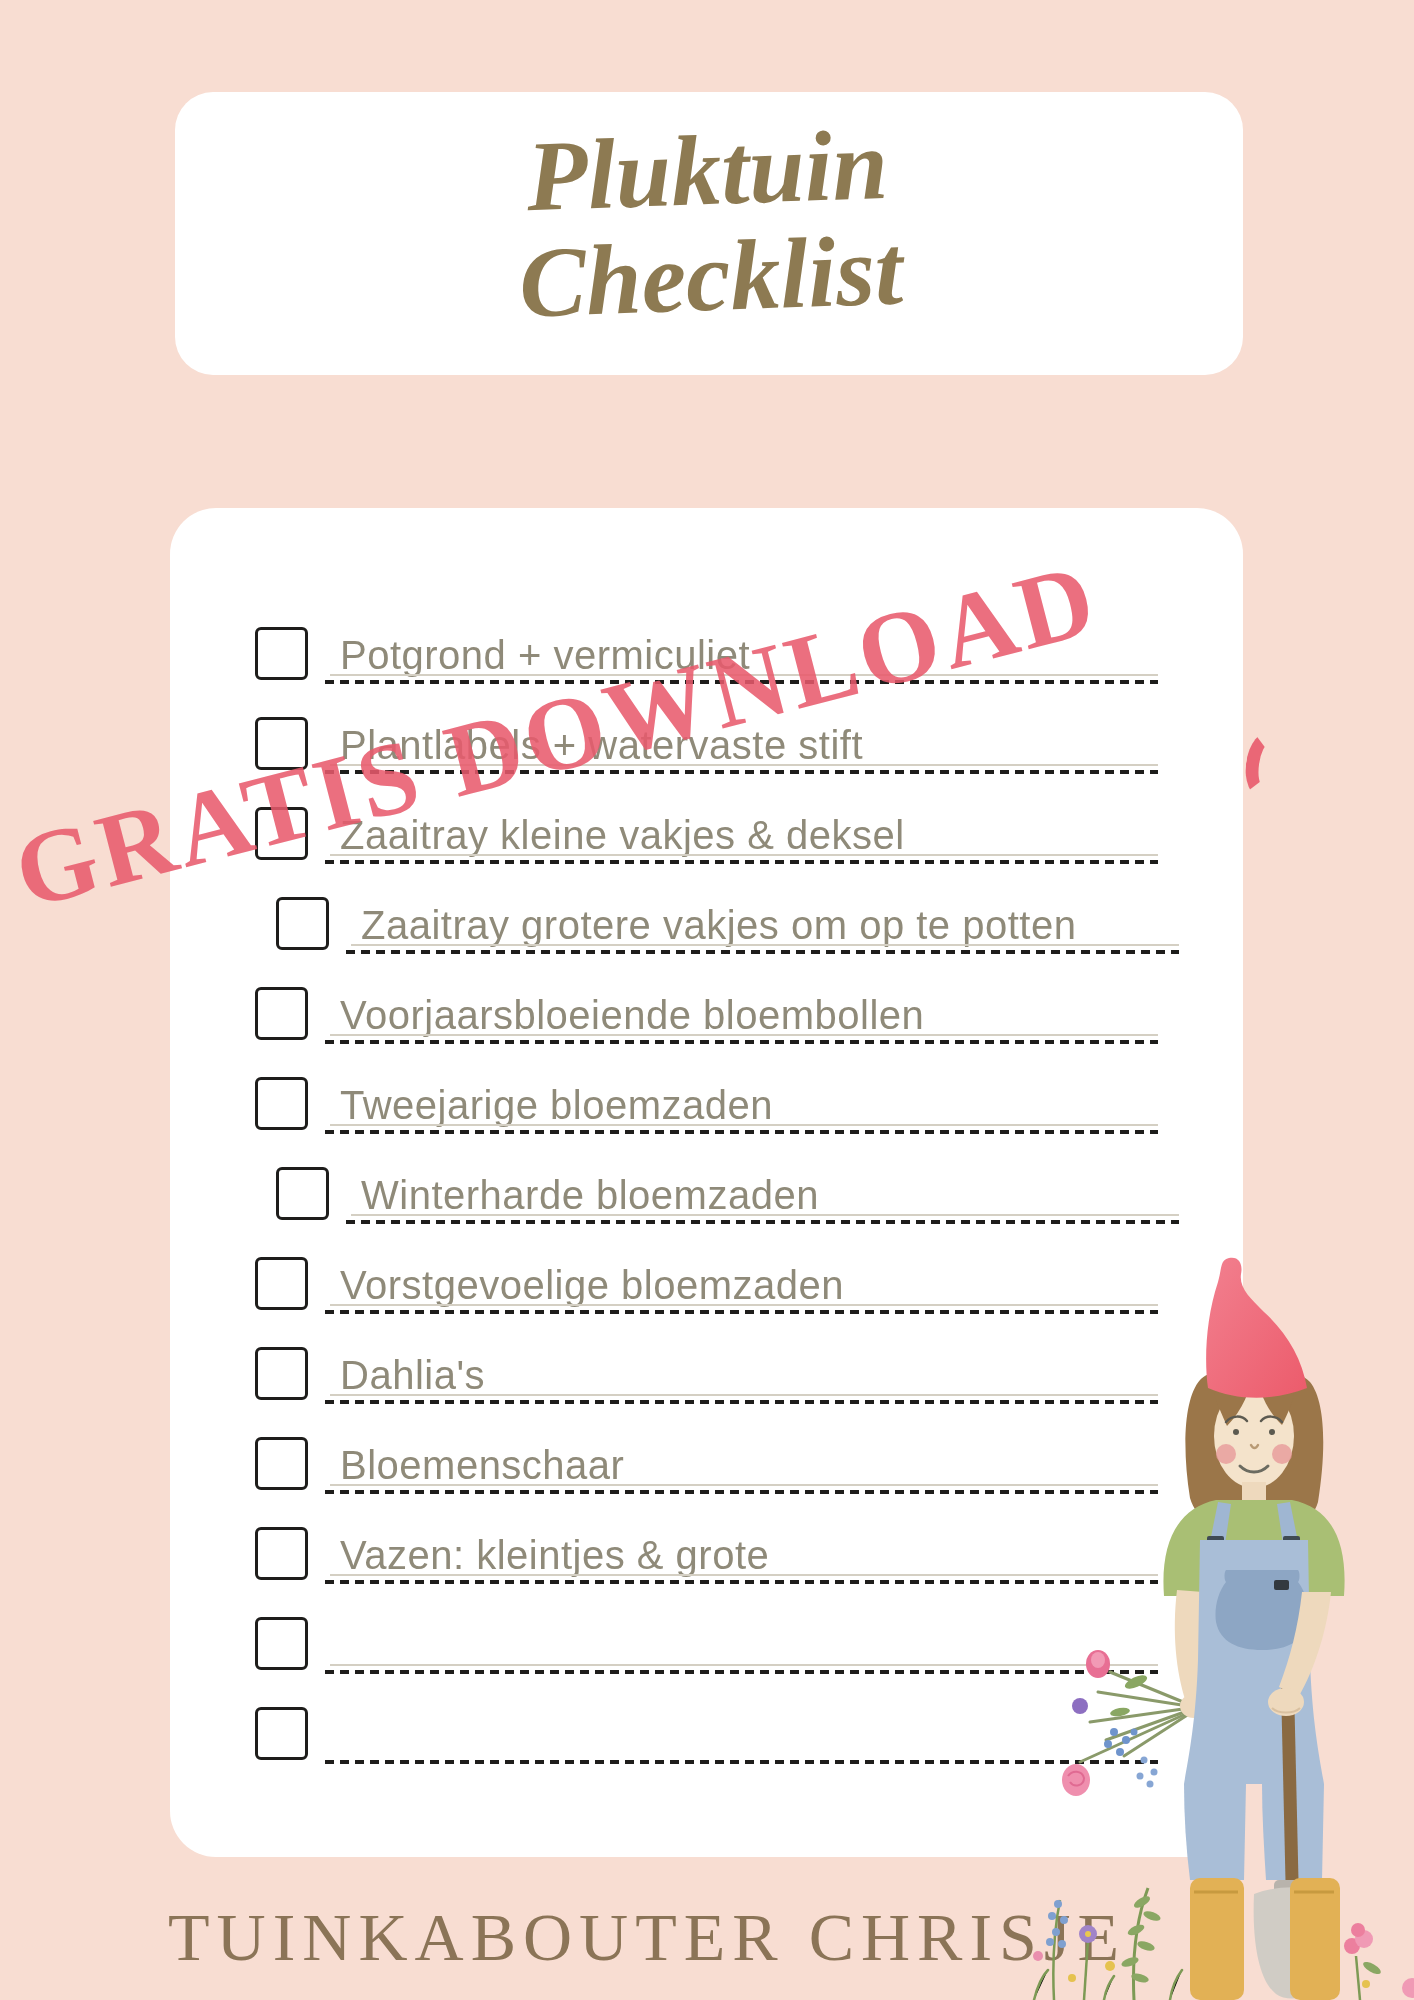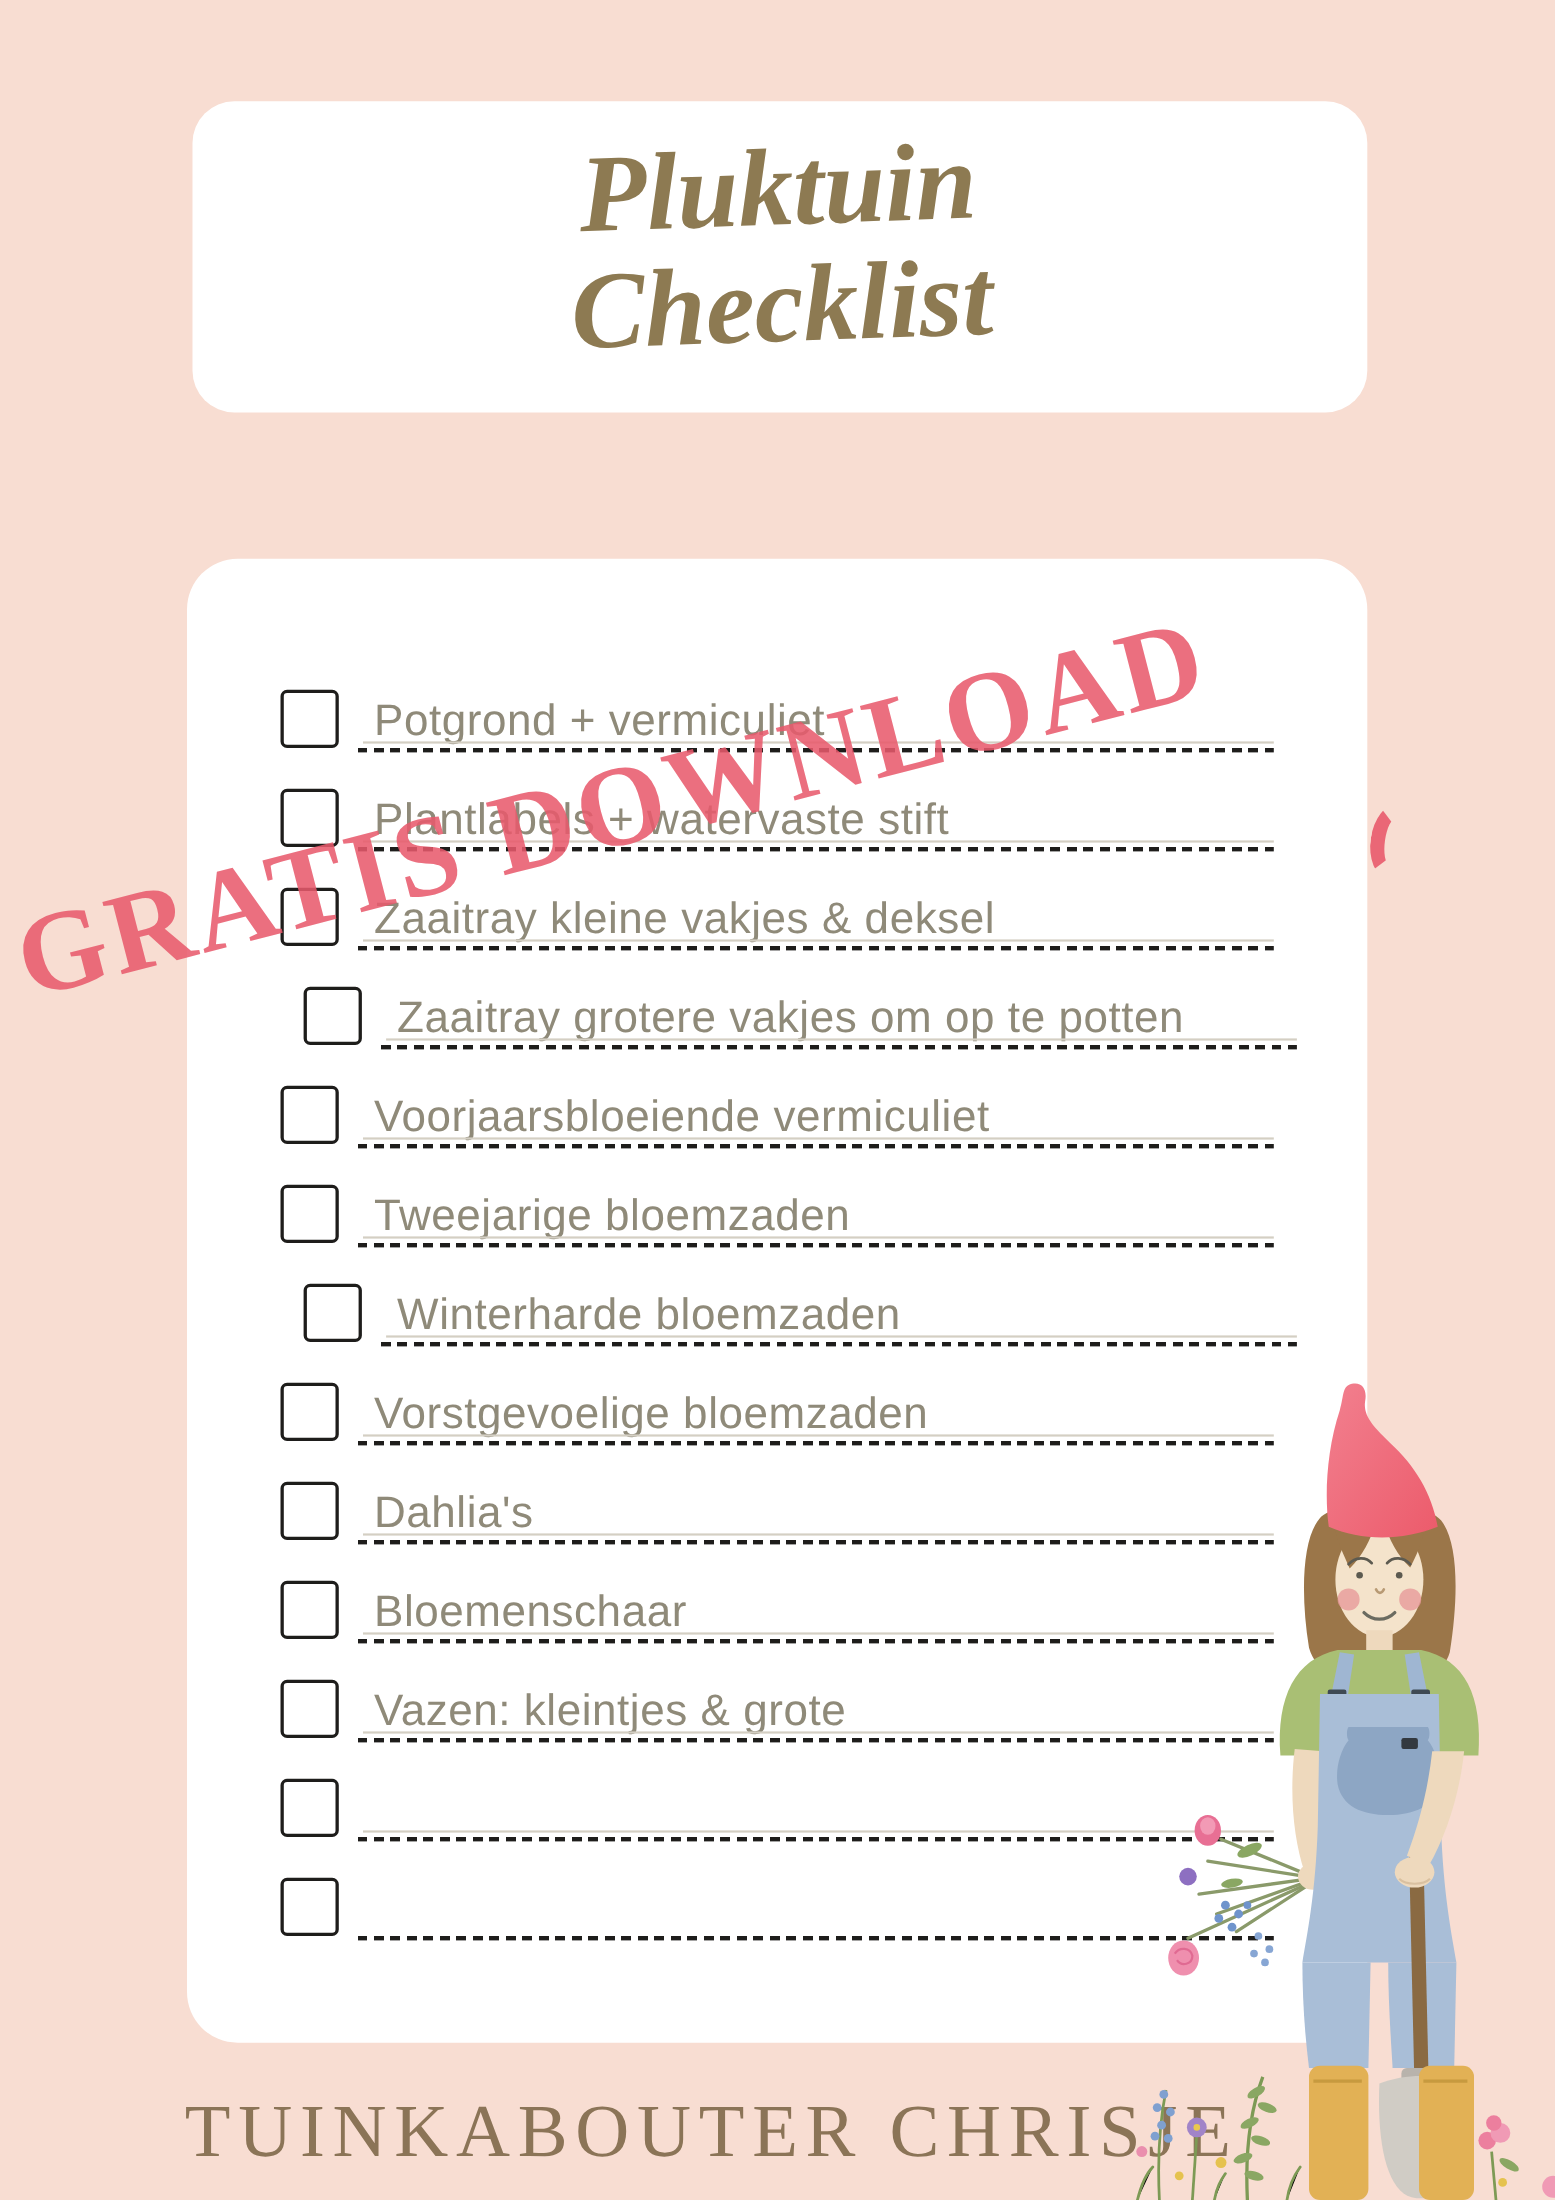--- a/index.html
+++ b/index.html
@@ -73,21 +73,21 @@
 
     <div class="row" style="top: 389px; margin-left: 21px;">
       <span class="cb"></span>
       <span class="lbl">Zaaitray grotere vakjes om op te potten</span>
       <span class="thinline"></span>
       <span class="dash"></span>
     </div>
 
     <div class="row" style="top: 479px;">
       <span class="cb"></span>
-      <span class="lbl">Voorjaarsbloeiende vermiculiet</span>
+      <span class="lbl">Voorjaarsbloeiende bloembollen</span>
       <span class="thinline"></span>
       <span class="dash"></span>
     </div>
 
     <div class="row" style="top: 569px;">
       <span class="cb"></span>
       <span class="lbl">Tweejarige bloemzaden</span>
       <span class="thinline"></span>
       <span class="dash"></span>
     </div>

